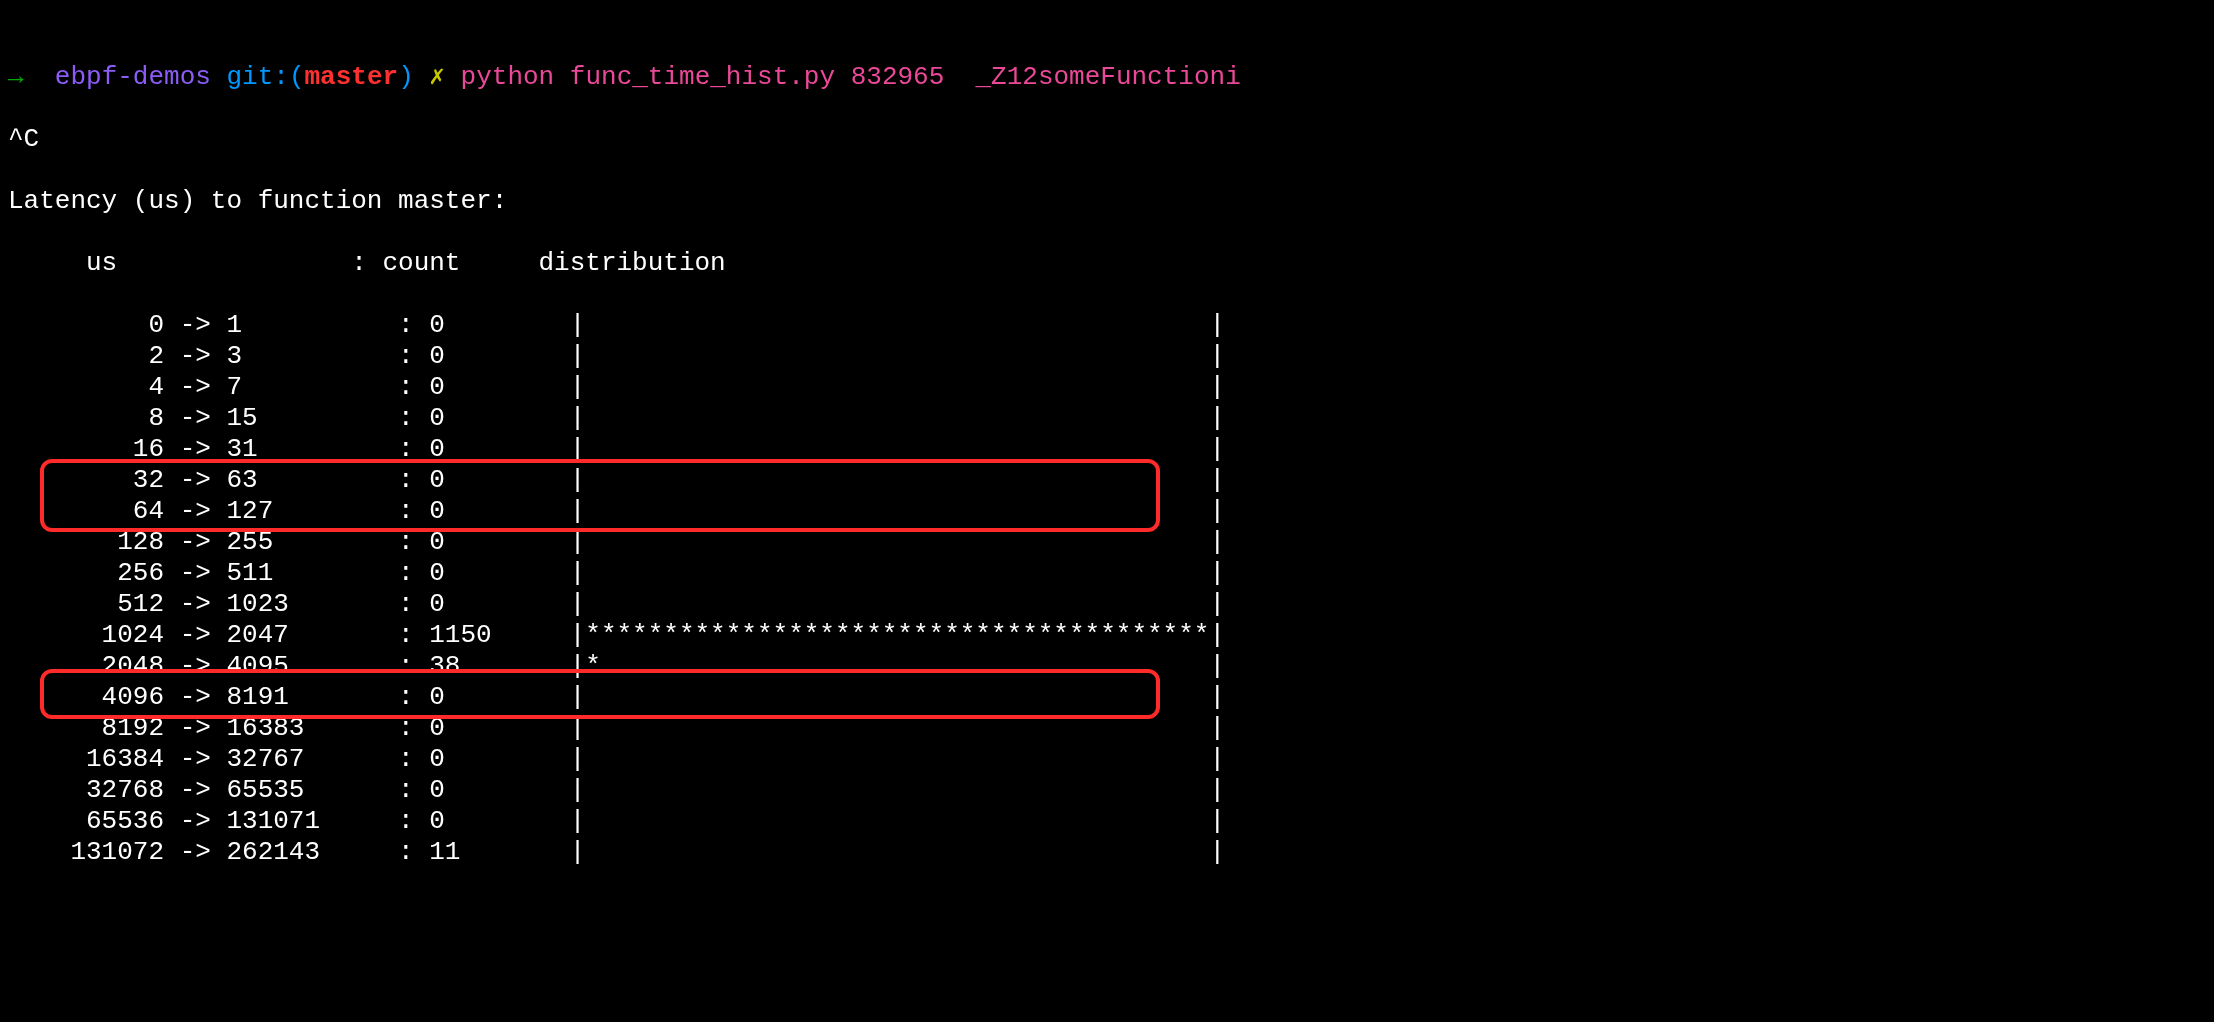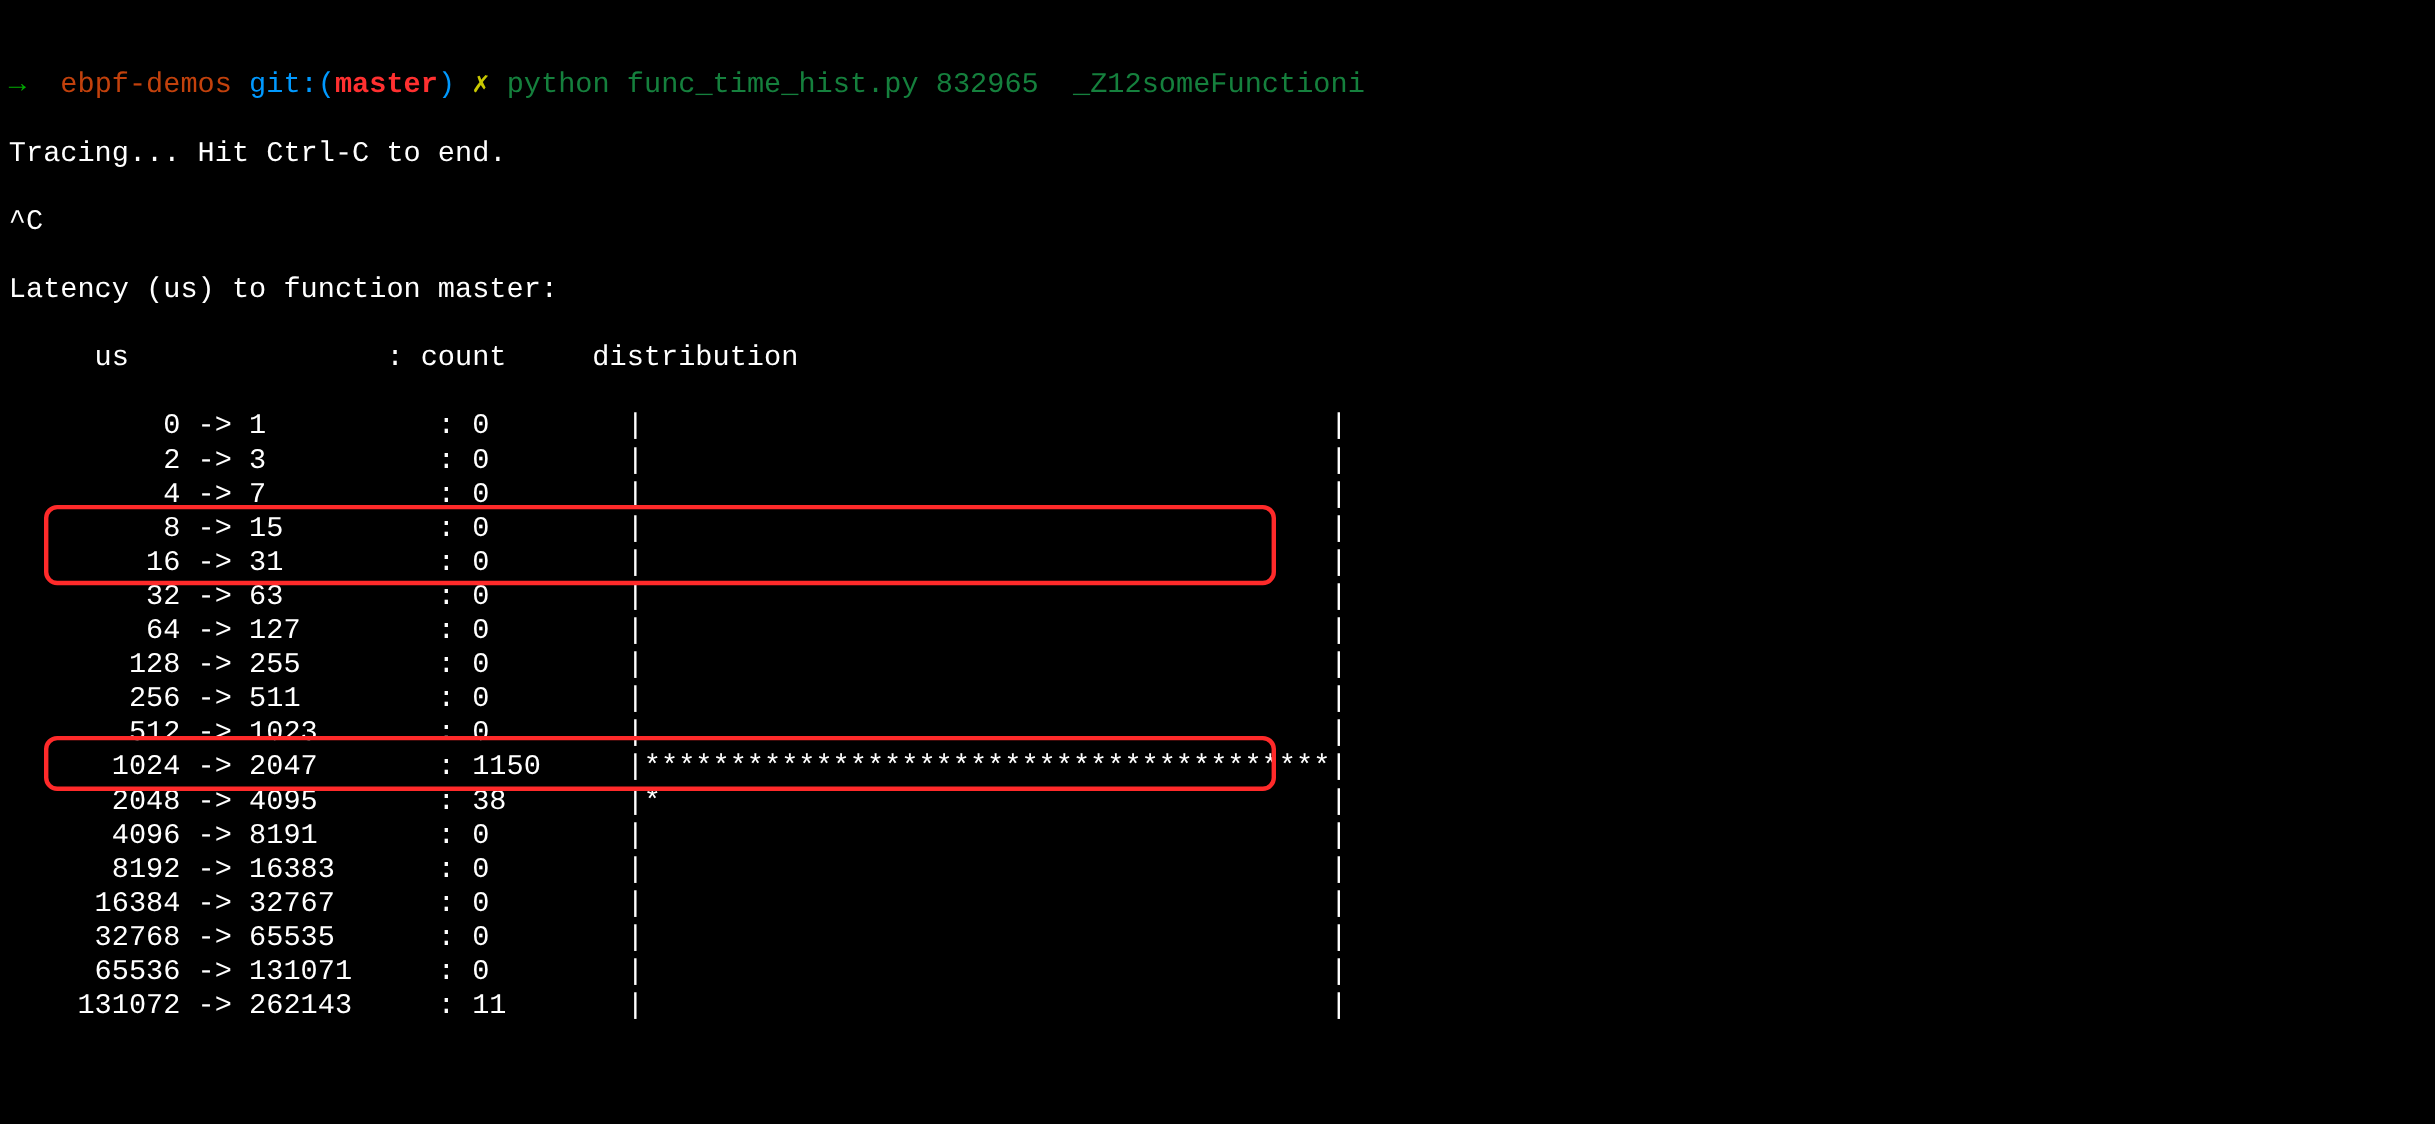--- a/index.html
+++ b/index.html
@@ -11,40 +11,39 @@
     font-size: 26px;
     line-height: 31px;
     letter-spacing: 0px;
   }
   .terminal {
     padding: 0 8px;
     white-space: pre;
     position: relative;
   }
   .arrow { color: #00aa00; }
-  .dir   { color: #c2410c; }
+  .dir   { color: #8b5cf6; }
   .gitlbl{ color: #0099ff; }
   .branch{ color: #ff3030; font-weight: bold; text-align: right; }
   .x     { color: #c8c800; }
-  .cmd   { color: #15803d; }
+  .cmd   { color: #ec4899; }
   .line  { display: block; }
   .hlbox {
     position: absolute;
     border: 4px solid #ff2a2a;
     border-radius: 12px;
     pointer-events: none;
     box-sizing: border-box;
   }
 </style>
 </head>
 <body>
 
 <div class="terminal" id="term">
 
 <span class="line"><span class="arrow">→</span>  <span class="dir">ebpf-demos</span> <span class="gitlbl">git:</span><span class="gitlbl">(</span><span class="branch">master</span><span class="gitlbl">)</span> <span class="x">✗</span> <span class="cmd">python func_time_hist.py 832965  _Z12someFunctioni</span></span>
-<span class="line">Tracing... Hit Ctrl-C to end.</span>
 <span class="line">^C</span>
 <span class="line">Latency (us) to function master:</span>
 <span class="line" id="hdr">     us               : count     distribution</span>
 <div id="rows"><span class="line">         0 -&gt; 1          : 0        |                                        |</span><span class="line">         2 -&gt; 3          : 0        |                                        |</span><span class="line">         4 -&gt; 7          : 0        |                                        |</span><span class="line">         8 -&gt; 15         : 0        |                                        |</span><span class="line">        16 -&gt; 31         : 0        |                                        |</span><span class="line">        32 -&gt; 63         : 0        |                                        |</span><span class="line">        64 -&gt; 127        : 0        |                                        |</span><span class="line">       128 -&gt; 255        : 0        |                                        |</span><span class="line">       256 -&gt; 511        : 0        |                                        |</span><span class="line">       512 -&gt; 1023       : 0        |                                        |</span><span class="line">      1024 -&gt; 2047       : 1150     |****************************************|</span><span class="line">      2048 -&gt; 4095       : 38       |*                                       |</span><span class="line">      4096 -&gt; 8191       : 0        |                                        |</span><span class="line">      8192 -&gt; 16383      : 0        |                                        |</span><span class="line">     16384 -&gt; 32767      : 0        |                                        |</span><span class="line">     32768 -&gt; 65535      : 0        |                                        |</span><span class="line">     65536 -&gt; 131071     : 0        |                                        |</span><span class="line">    131072 -&gt; 262143     : 11       |                                        |</span></div>
 
 <div id="hl"><div class="hlbox" style="left: 40px; top: 459px; width: 1120px; height: 73px;"></div><div class="hlbox" style="left: 40px; top: 669px; width: 1120px; height: 50px;"></div></div>
 </div>
 
 </body></html>

